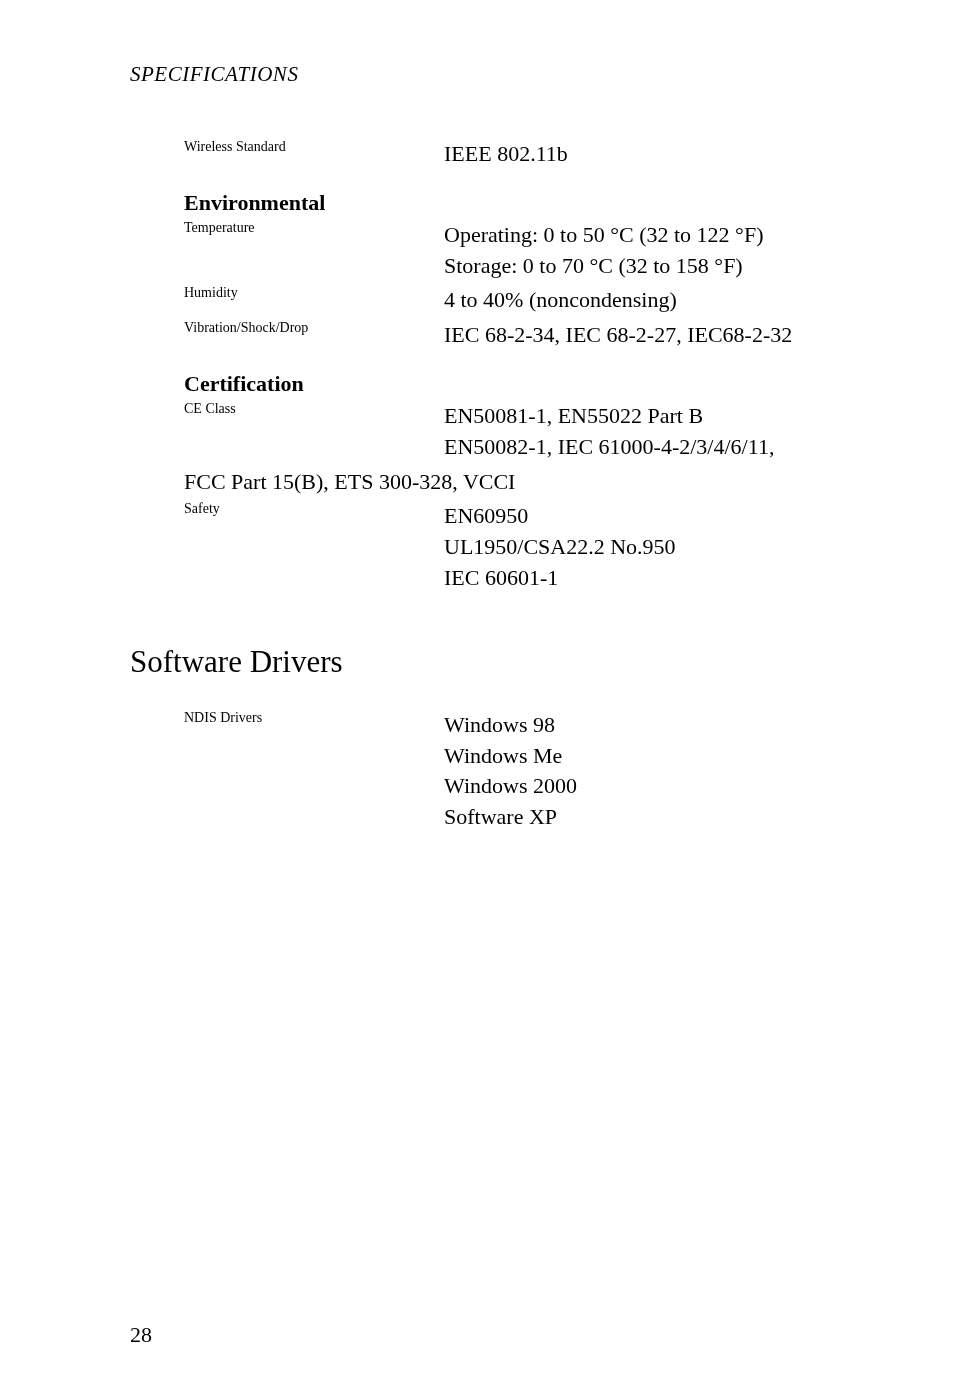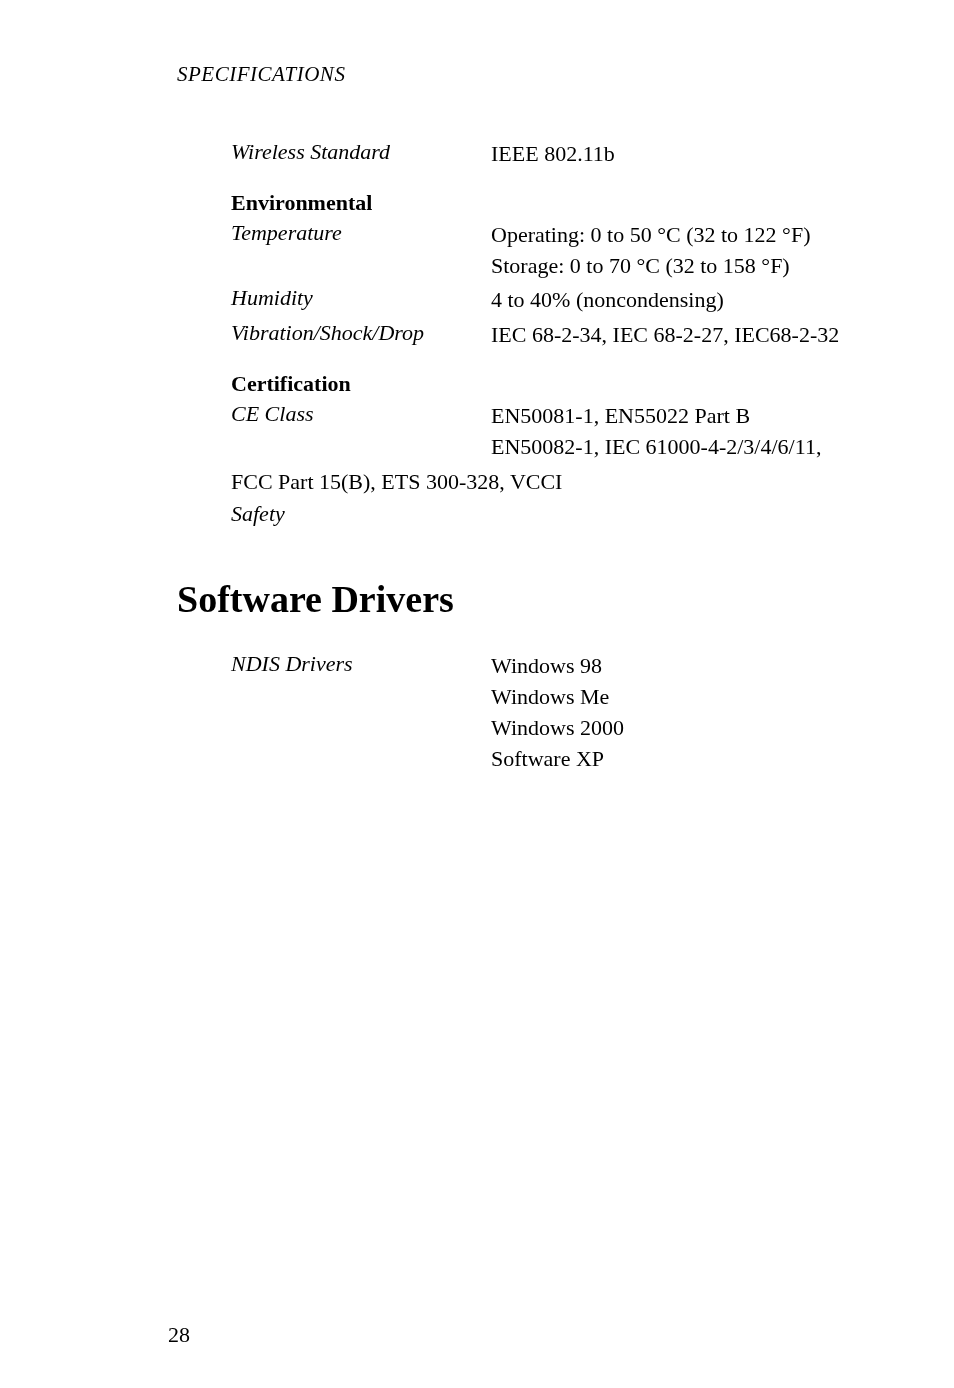--- a/index.html
+++ b/index.html
@@ -10,21 +10,20 @@
     color: #000000;
     width: 954px;
     height: 1388px;
     box-sizing: border-box;
   }
   .page {
     padding: 62px 90px 50px 130px;
     height: 100%;
     box-sizing: border-box;
     position: relative;
-    margin-left: 47px;
   }
   .running-head {
     font-style: italic;
     font-variant: small-caps;
     font-size: 21px;
     letter-spacing: 0.5px;
     margin-bottom: 52px;
   }
   .section-block {
     margin-left: 54px;
@@ -35,37 +34,36 @@
     margin-top: 20px;
     margin-bottom: 4px;
   }
   .row {
     display: flex;
     margin-bottom: 4px;
   }
   .label {
     width: 260px;
     flex-shrink: 0;
-    font-size: 22px;
-    font-style: italic;
+    font-size: 14px;
   }
   .value {
     font-size: 22px;
     line-height: 1.4;
   }
   .h1 {
-    font-size: 38px;
-    font-weight: bold;
+    font-size: 31px;
+    font-weight: normal;
     margin-top: 50px;
     margin-bottom: 30px;
   }
   .page-num {
     position: absolute;
     bottom: 40px;
-    left: 121px;
+    left: 130px;
     font-size: 22px;
   }
 </style>
 </head>
 <body>
 
 <div class="page">
   <div class="running-head">SPECIFICATIONS</div>
 
   <div class="section-block">
@@ -98,20 +96,25 @@
       <div class="value">
         <div>EN50081-1, EN55022 Part B</div>
         <div>EN50082-1, IEC  61000-4-2/3/4/6/11,</div>
       </div>
     </div>
     <div class="row">
       <div class="value">FCC Part 15(B), ETS 300-328, VCCI</div>
     </div>
     <div class="row">
       <div class="label">Safety</div>
+      <div class="value">
+        <div>EN60950</div>
+        <div>UL1950/CSA22.2 No.950</div>
+        <div>IEC 60601-1</div>
+      </div>
     </div>
   </div>
 
   <div class="h1">Software Drivers</div>
 
   <div class="section-block">
     <div class="row">
       <div class="label">NDIS Drivers</div>
       <div class="value">
         <div>Windows 98</div>

